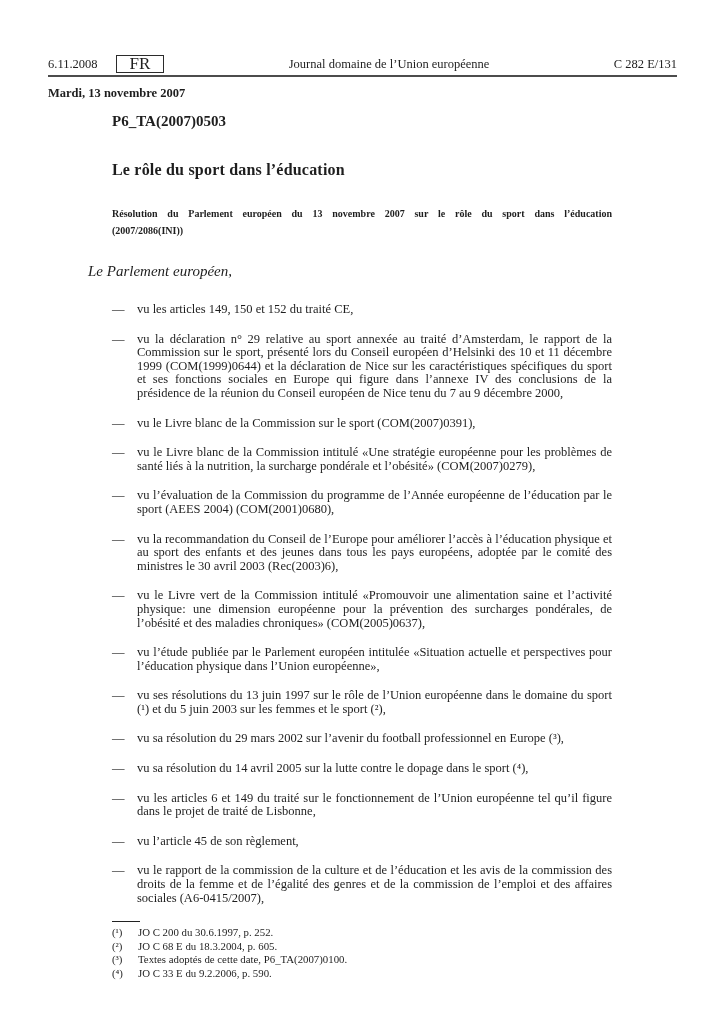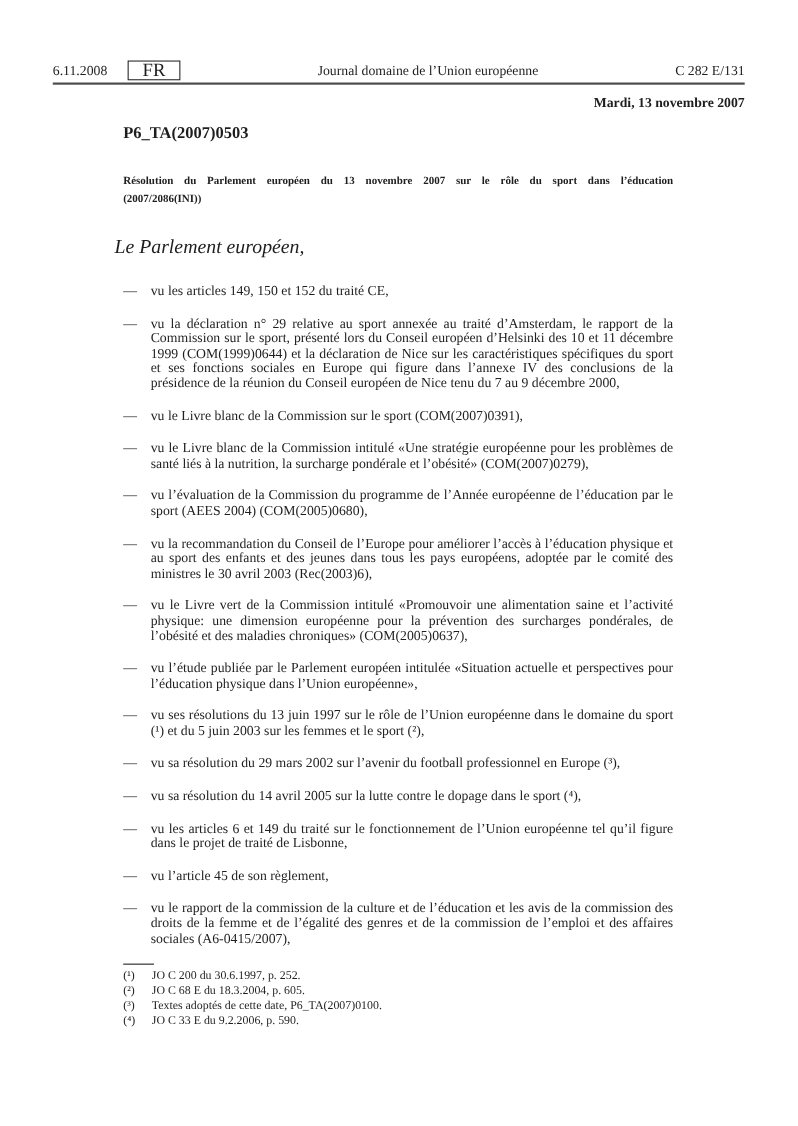--- a/index.html
+++ b/index.html
@@ -34,21 +34,21 @@
   .rule {
     position: absolute;
     top: 75px; left: 48px; right: 48px;
     border-top: 2px solid #4c4c4c;
   }
   .content {
     position: absolute;
     top: 86px; left: 48px; right: 48px;
   }
   .session-date {
-    text-align: right;
+    text-align: left;
     font-weight: bold;
     font-size: 12.5px;
   }
   .doc-ref {
     margin: 12px 0 0 64px;
     font-weight: bold;
     font-size: 15px;
   }
   .title {
     margin: 31px 0 0 64px;
@@ -59,23 +59,23 @@
   .subtitle {
     margin: 27px 0 0 64px;
     width: 500px;
     font-weight: bold;
     font-size: 10px;
     line-height: 15px;
   }
   .sub1 { text-align: justify; text-align-last: justify; }
   .sub2 { margin-top: 2px; }
   .intro {
-    margin: 25px 0 0 56px;
+    margin: 25px 0 0 40px;
     font-style: italic;
-    font-size: 18px;
+    font-size: 15px;
   }
   .citations {
     margin: 23px 0 0 64px;
     width: 500px;
   }
   .cit {
     display: flex;
     margin-bottom: 16px;
     font-size: 12.5px;
     line-height: 13.6px;
@@ -108,20 +108,21 @@
     <span class="h-ref">C 282 E/131</span>
   </div>
   <div class="rule"></div>
 
   <div class="content">
 
     <div class="session-date">Mardi, 13 novembre 2007</div>
 
     <div class="doc-ref">P6_TA(2007)0503</div>
 
+    <div class="title">Le rôle du sport dans l’éducation</div>
 
     <div class="subtitle">
       <div class="sub1">Résolution du Parlement européen du 13 novembre 2007 sur le rôle du sport dans l’éducation</div>
       <div class="sub2">(2007/2086(INI))</div>
     </div>
 
     <div class="intro">Le Parlement européen,</div>
 
     <div class="citations">
       <div class="cit">
@@ -135,21 +136,21 @@
       <div class="cit">
         <span class="dash">—</span>
         <span class="cit-text">vu le Livre blanc de la Commission sur le sport (COM(2007)0391),</span>
       </div>
       <div class="cit">
         <span class="dash">—</span>
         <span class="cit-text">vu le Livre blanc de la Commission intitulé «Une stratégie européenne pour les problèmes de santé liés à la nutrition, la surcharge pondérale et l’obésité» (COM(2007)0279),</span>
       </div>
       <div class="cit">
         <span class="dash">—</span>
-        <span class="cit-text">vu l’évaluation de la Commission du programme de l’Année européenne de l’éducation par le sport (AEES 2004) (COM(2005)0680),</span>
+        <span class="cit-text">vu l’évaluation de la Commission du programme de l’Année européenne de l’éducation par le sport (AEES 2004) (COM(2001)0680),</span>
       </div>
       <div class="cit">
         <span class="dash">—</span>
         <span class="cit-text">vu la recommandation du Conseil de l’Europe pour améliorer l’accès à l’éducation physique et au sport des enfants et des jeunes dans tous les pays européens, adoptée par le comité des ministres le 30 avril 2003 (Rec(2003)6),</span>
       </div>
       <div class="cit">
         <span class="dash">—</span>
         <span class="cit-text">vu le Livre vert de la Commission intitulé «Promouvoir une alimentation saine et l’activité physique: une dimension européenne pour la prévention des surcharges pondérales, de l’obésité et des maladies chroniques» (COM(2005)0637),</span>
       </div>
       <div class="cit">

